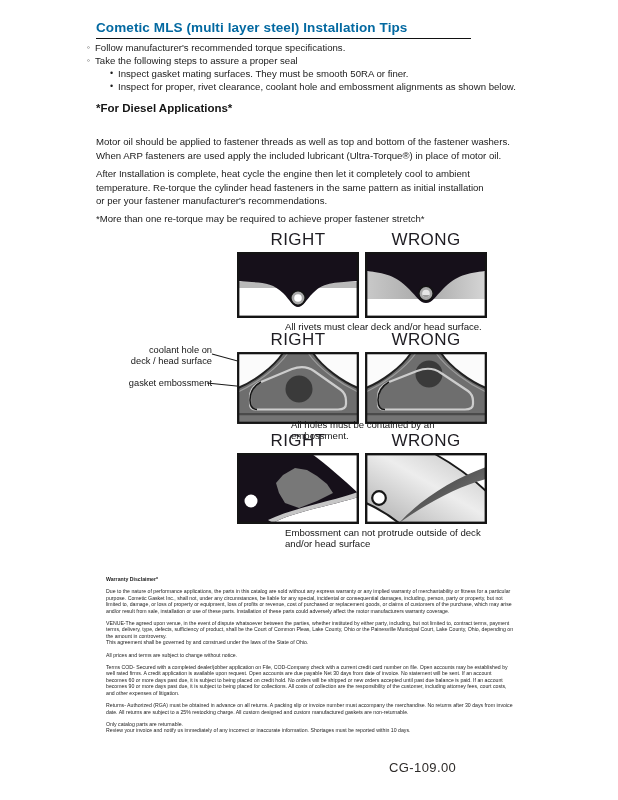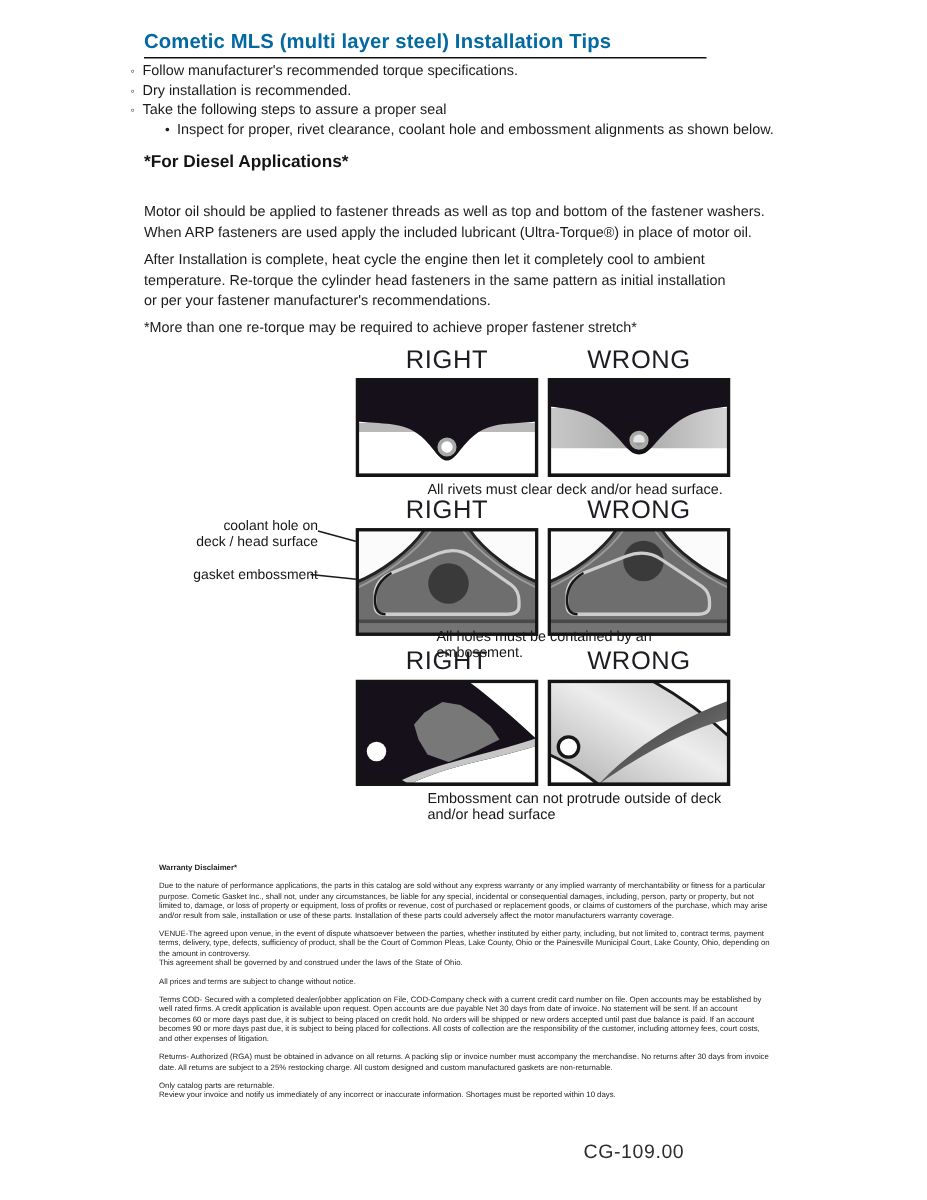--- a/index.html
+++ b/index.html
@@ -51,22 +51,22 @@
 </style>
 </head>
 <body>
 
 <div class="page">
 
   <div class="title">Cometic MLS (multi layer steel) Installation Tips</div>
 
   <div class="tips">
     <div class="tip-row"><span class="tip-marker">◦</span><span>Follow manufacturer's recommended torque specifications.</span></div>
-    <div class="tip-row"><span class="tip-marker">◦</span><span>Dry installation is recommended.</span></div>
     <div class="tip-row"><span class="tip-marker">◦</span><span>Take the following steps to assure a proper seal</span></div>
+    <div class="tip-row sub"><span class="tip-marker">•</span><span>Inspect gasket mating surfaces.  They must be smooth 50RA or finer.</span></div>
     <div class="tip-row sub"><span class="tip-marker">•</span><span>Inspect for proper, rivet clearance, coolant hole and embossment alignments as shown below.</span></div>
   </div>
 
   <div class="diesel-heading">*For Diesel Applications*</div>
   <div class="body-par p1">Motor oil should be applied to fastener threads as well as top and bottom of the fastener washers.
 When ARP fasteners are used apply the included lubricant (Ultra-Torque®) in place of motor oil.</div>
   <div class="body-par p2">After Installation is complete, heat cycle the engine then let it completely cool to ambient
 temperature. Re-torque the cylinder head fasteners in the same pattern as initial installation
 or per your fastener manufacturer's recommendations.</div>
   <div class="body-par note">*More than one re-torque may be required to achieve proper fastener stretch*</div>

